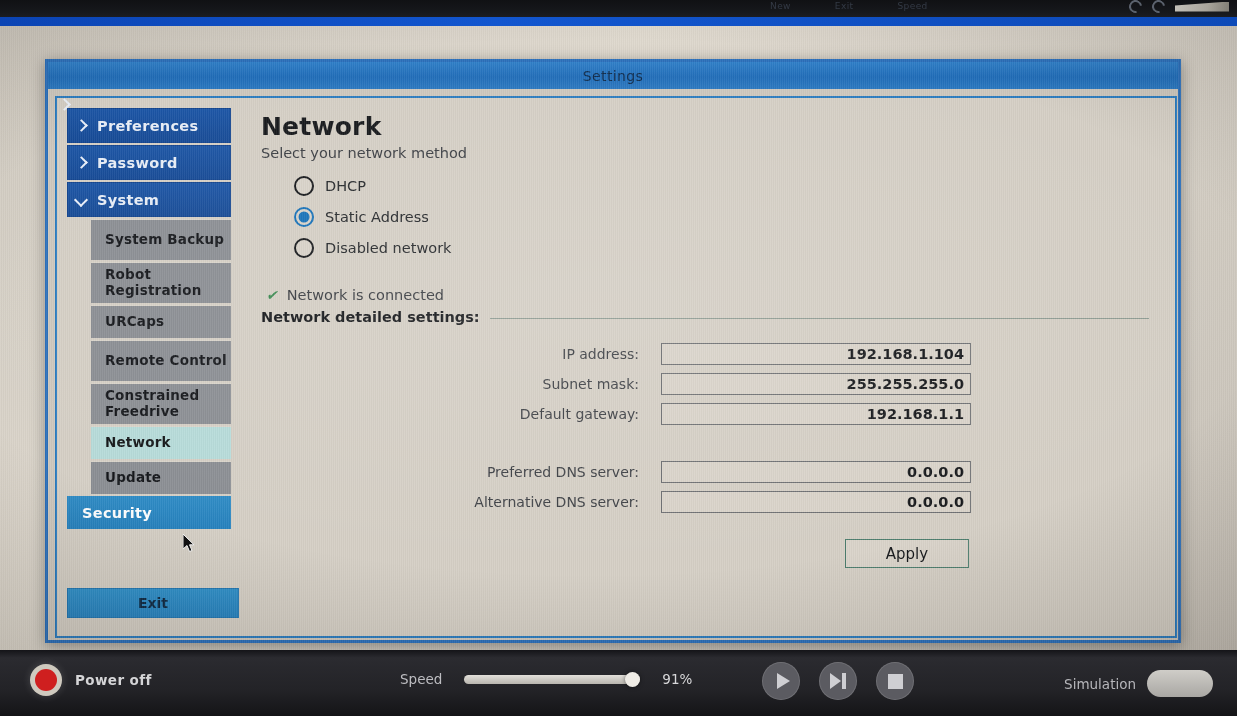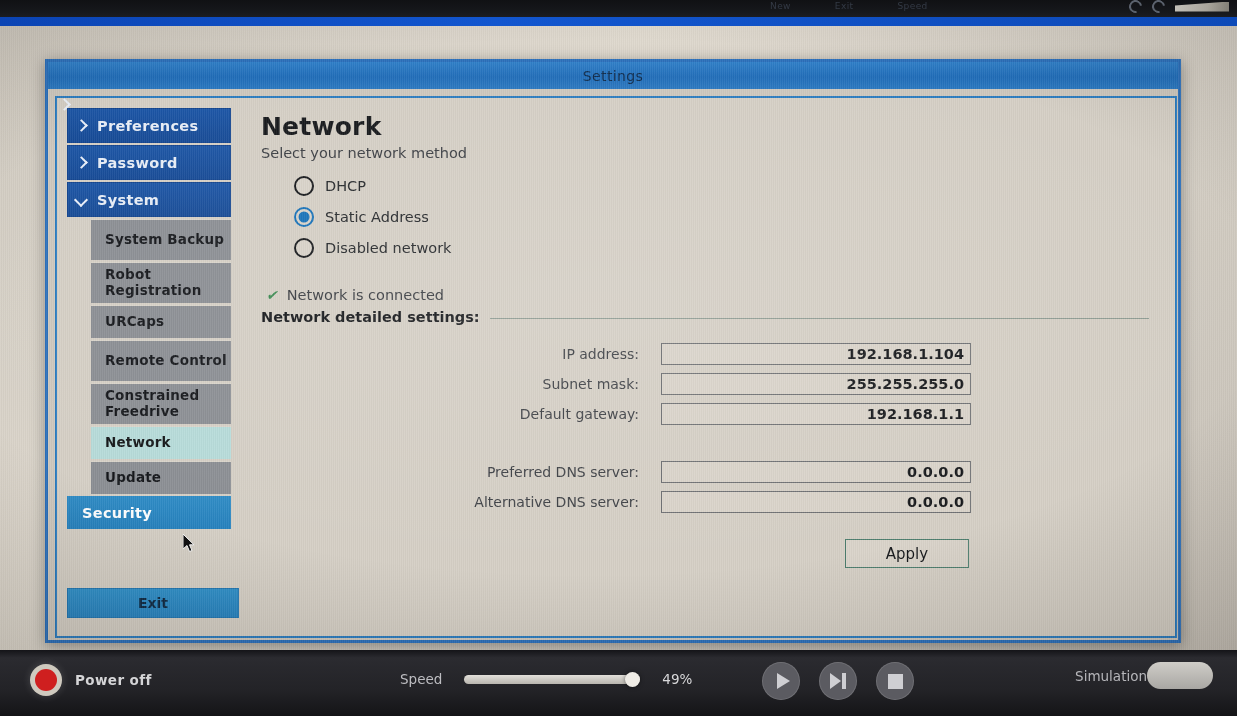--- a/index.html
+++ b/index.html
@@ -290,22 +290,22 @@
   }
   .step { display: flex; align-items: center; gap: 1px; }
   .step .tri2 {
     width: 0; height: 0; border-left: 11px solid #cfcfd3;
     border-top: 8px solid transparent; border-bottom: 8px solid transparent;
   }
   .step .bar { width: 4px; height: 16px; background: #cfcfd3; }
   .sq { width: 15px; height: 15px; background: #cfcfd3; }
 
   .sim-wrap {
-    position: absolute; right: 24px; top: 12px;
-    display: flex; align-items: center; 
+    position: absolute; right: 24px; top: 20px;
+    display: flex; align-items: center; gap: 11px;
   }
   .sim-label { color: #b6b6ba; font-size: 13.5px; }
   .sim-toggle {
     width: 66px; height: 27px; border-radius: 14px;
     background: linear-gradient(180deg,#cfcdc8 0%,#a9a7a3 100%);
   }
 </style>
 </head>
 <body>
 
@@ -449,21 +449,21 @@
         </span>
         <span class="power-label">Power off</span>
       </div>
 
       <div class="speed-wrap">
         <span class="speed-label">Speed</span>
         <span class="slider">
           <span class="slider-track"></span>
           <span class="slider-knob" id="speed-knob" style="left: 161px;"></span>
         </span>
-        <span class="speed-value">49%</span>
+        <span class="speed-value">91%</span>
       </div>
 
       <div class="transport">
         <span class="tbtn">
           <span class="tri"></span>
         </span>
         <span class="tbtn">
           <span class="step">
             <span class="tri2"></span>
               <span class="bar"></span>

